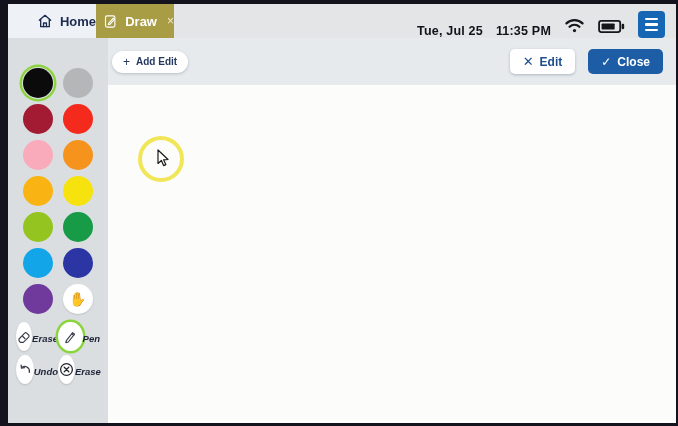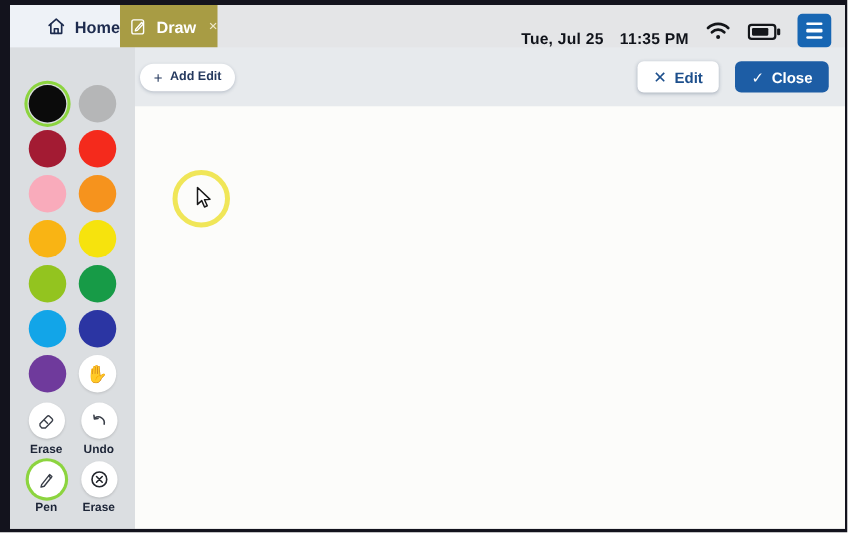--- a/index.html
+++ b/index.html
@@ -32,21 +32,21 @@
   
   .sidebar { width:100px; flex:0 0 100px; background:#dbdee1; display:flex; flex-direction:column;
              align-items:center; padding-top:30px; }
   .swatches { display:grid; grid-template-columns:repeat(2,30px); column-gap:10px; row-gap:6px; }
   .swatch { width:30px; height:30px; border-radius:50%; cursor:pointer; display:flex;
             align-items:center; justify-content:center; font-size:15px; line-height:1; }
   .swatch.selected { box-shadow:0 0 0 1px #dbdee1, 0 0 0 3.5px #8cd43f; }
   .swatch.hand { box-shadow:0 1px 2px rgba(0,0,0,.12); }
 
   .toolgrid { display:grid; grid-template-columns:repeat(2,42px); margin-top:8px; row-gap:4px; }
-  .toolcell { display:flex; flex-direction:column; align-items:center; cursor:pointer; }
+  .toolcell { display:flex; flex-direction:row; align-items:center; cursor:pointer;font-style:italic; }
   .toolcircle { width:29px; height:29px; border-radius:50%; background:#ffffff;
                 display:flex; align-items:center; justify-content:center;
                 box-shadow:0 1px 2px rgba(0,0,0,.15); }
   .toolcircle.selected { box-shadow:0 0 0 2.5px #8cd43f; }
   .toollabel { font-size:9.5px; font-weight:700; color:#1c2436; margin-top:3px; }
 
   
   .rightcol { flex:1; display:flex; flex-direction:column; min-width:0; }
   .toolbar { height:47px; flex:0 0 47px; background:#e7eaed; display:flex; align-items:center;
              padding:0 13px 0 4px; }
@@ -151,36 +151,36 @@
           <div class="toolcell">
             <span class="toolcircle">
               <svg width="16" height="16" viewBox="0 0 24 24" fill="none" stroke="#3a3f49" stroke-width="1.7" stroke-linejoin="round">
                 <path d="M4.5 15 L13 6.2 a2.2 2.2 0 0 1 3.1 0 L19 9 a2.2 2.2 0 0 1 0 3.1 L11 20 H6.5 L4.5 17.5 z"></path>
                 <path d="M9.5 10.5 l4.5 4.5"></path>
               </svg>
             </span>
             <span class="toollabel">Erase</span>
           </div>
           <div class="toolcell">
+            <span class="toolcircle selected">
+              <svg width="16" height="16" viewBox="0 0 24 24" fill="none" stroke="#3a3f49" stroke-width="1.7" stroke-linejoin="round" stroke-linecap="round">
+                <path d="M6.5 17.5 L16 5.5 l2.8 2.3 L9.5 19.5 l-3.8 1 z"></path>
+                <path d="M14.8 7.2 l2.8 2.3"></path>
+              </svg>
+            </span>
+            <span class="toollabel">Pen</span>
+          </div>
+          <div class="toolcell">
             <span class="toolcircle">
               <svg width="16" height="16" viewBox="0 0 24 24" fill="none" stroke="#3a3f49" stroke-width="1.9" stroke-linecap="round" stroke-linejoin="round">
                 <path d="M18.5 15.5 A 7.2 7.2 0 0 0 7.2 8.2"></path>
                 <path d="M6.2 4.8 L6.8 9.3 L11.2 8.6"></path>
               </svg>
             </span>
             <span class="toollabel">Undo</span>
-          </div>
-          <div class="toolcell">
-            <span class="toolcircle selected">
-              <svg width="16" height="16" viewBox="0 0 24 24" fill="none" stroke="#3a3f49" stroke-width="1.7" stroke-linejoin="round" stroke-linecap="round">
-                <path d="M6.5 17.5 L16 5.5 l2.8 2.3 L9.5 19.5 l-3.8 1 z"></path>
-                <path d="M14.8 7.2 l2.8 2.3"></path>
-              </svg>
-            </span>
-            <span class="toollabel">Pen</span>
           </div>
           <div class="toolcell">
             <span class="toolcircle">
               <svg width="17" height="17" viewBox="0 0 24 24" fill="none" stroke="#23262d" stroke-width="1.8" stroke-linecap="round">
                 <circle cx="12" cy="12" r="8.3"></circle>
                 <path d="M8.8 8.8 l6.4 6.4 M15.2 8.8 l-6.4 6.4"></path>
               </svg>
             </span>
             <span class="toollabel">Erase</span>
           </div>

